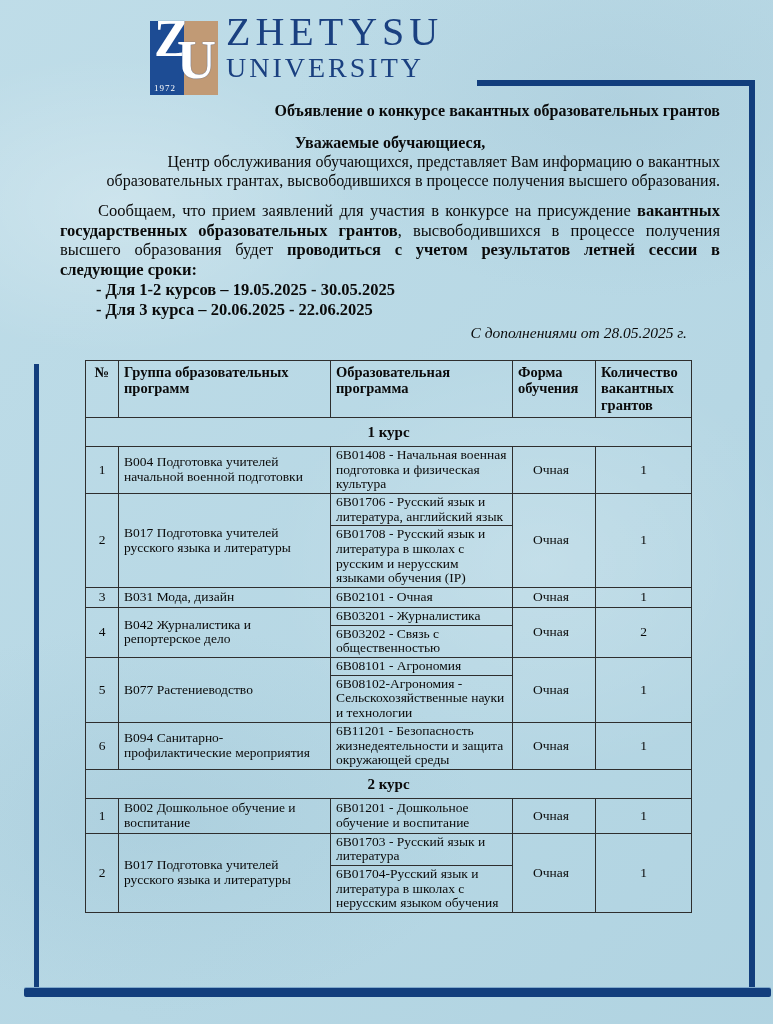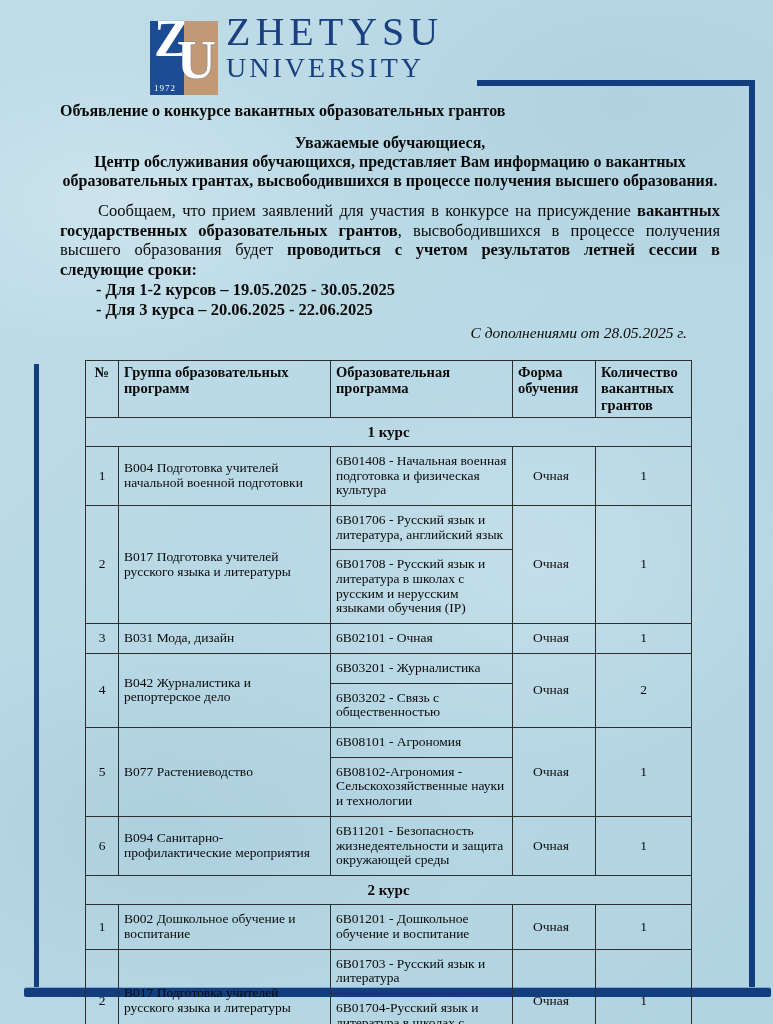--- a/index.html
+++ b/index.html
@@ -30,38 +30,38 @@
   .logo-left{position:absolute;left:0;top:0;width:34px;height:74px;background:#1d4c94;}
   .logo-right{position:absolute;left:34px;top:0;width:34px;height:74px;background:#c19a75;}
   .logo-z{position:absolute;left:4px;top:-8px;font-size:52px;color:#ffffff;font-weight:bold;text-shadow:0 0 1px #1d4c94;line-height:1;}
   .logo-u{position:absolute;left:27px;top:12px;font-size:54px;color:#ffffff;font-weight:bold;text-shadow:0 0 1px #1d4c94;line-height:1;}
   .logo-year{position:absolute;left:4px;bottom:2px;font-size:9px;color:#ffffff;letter-spacing:1px;font-family:"Liberation Serif",serif;}
   .uni-name{position:absolute;left:226px;top:12px;color:#1a4080;line-height:1;}
   .uni-line1{font-size:40px;letter-spacing:5px;}
   .uni-line2{font-size:28px;letter-spacing:3px;margin-top:2px;}
   
   .content{position:absolute;left:60px;top:102px;width:660px;}
-  .title{font-size:16px;font-weight:bold;text-align:left;margin:0 0 0 0;}
+  .title{font-size:16px;font-weight:bold;text-align:right;margin:0 0 0 0;}
   .greeting{font-size:16px;font-weight:bold;text-align:center;margin:14px 0 0 0;}
-  .intro{font-size:16px;font-weight:bold;text-align:center;margin:0;line-height:1.2;}
+  .intro{font-size:16px;font-weight:normal;text-align:right;margin:0;line-height:1.2;}
   .body-par{font-size:16.5px;text-align:justify;text-indent:38px;margin:11px 0 0 0;line-height:1.18;}
   .b{font-weight:bold;}
   .deadlines{font-size:16.5px;font-weight:bold;margin:1px 0 0 36px;line-height:1.22;}
   .degree{font-size:16px;font-weight:bold;text-align:center;margin:15px 0 0 0;}
   .note{font-size:15.5px;font-style:italic;text-align:right;margin:3px 33px 18px 0;}
   
   table{border-collapse:collapse;margin-left:25px;width:606px;font-size:13.5px;line-height:1.09;table-layout:fixed;}
   .c-num{width:33px;} .c-grp{width:212px;} .c-prog{width:182px;} .c-form{width:83px;} .c-cnt{width:96px;}
   th,td{border:1px solid #2e2e2e;padding:2px 5px;overflow:hidden;}
   th{font-size:14.5px;font-weight:bold;text-align:left;vertical-align:top;line-height:1.15;padding:3px 5px;}
   th:first-child{text-align:center;}
   td.sec{font-size:15px;font-weight:bold;text-align:center;padding:6px 4px;}
   td.num{text-align:center;vertical-align:middle;}
   td.grp{text-align:left;vertical-align:middle;}
-  td.prog{text-align:left;vertical-align:middle;padding:7px 5px;}
+  td.prog{text-align:left;vertical-align:middle;padding:1px 5px;}
   td.form{text-align:left;vertical-align:middle;padding:2px 20px;}
   td.cnt{text-align:center;vertical-align:middle;}
 </style>
 </head>
 <body>
 
 <div class="page">
 
   <div class="frame top"></div>
   <div class="frame right"></div>

